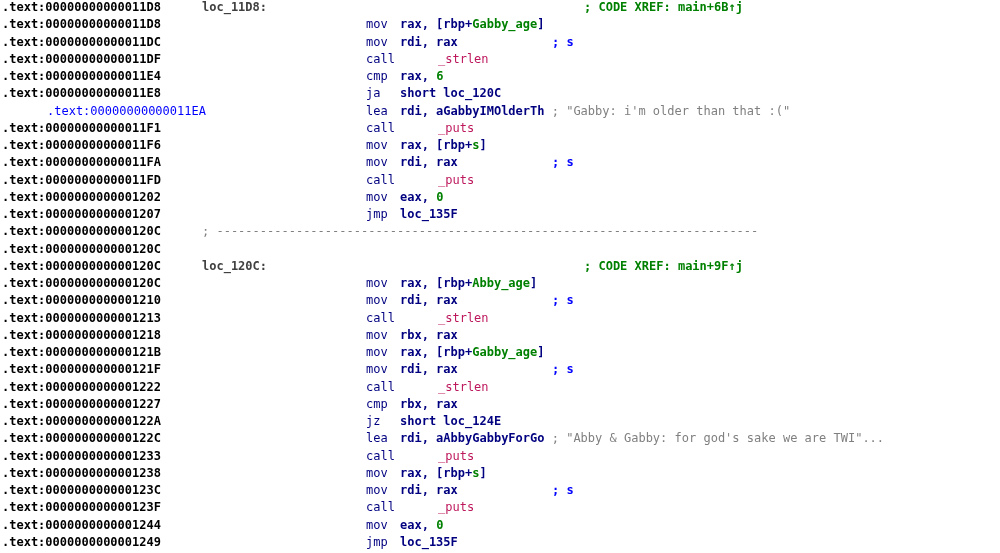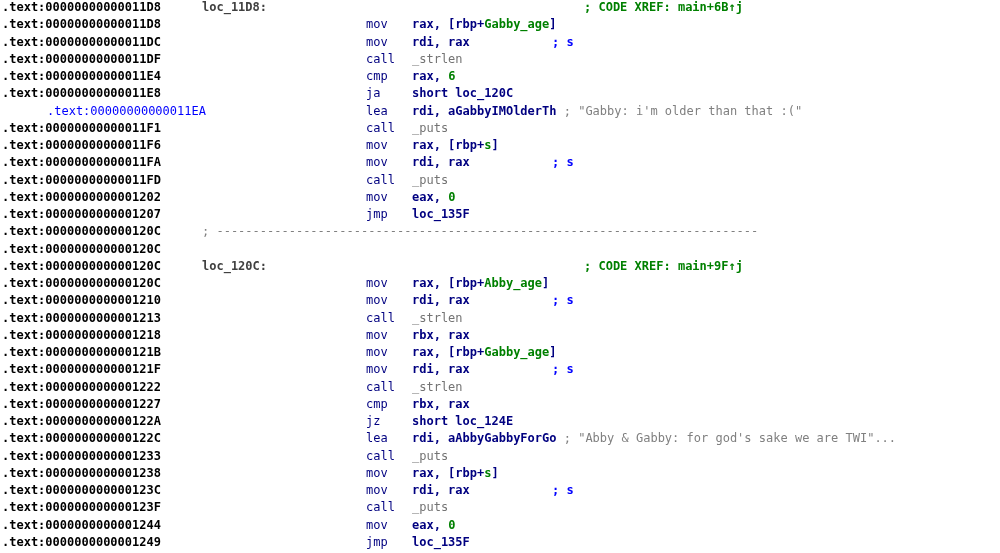--- a/index.html
+++ b/index.html
@@ -11,24 +11,24 @@
     font-size:12px;
     line-height:17.25px;
     white-space:pre;
     color:#000000;
   }
   .line { height:17.25px; position:relative; }
   .addr { position:absolute; left:2px; }
   .addr.cur { color:#0000ff; font-weight:normal;margin-left:45px; }
   .label { position:absolute; left:202px; color:#404040; }
   .mnem { position:absolute; left:342px; color:#000080; font-weight:normal;padding-left:24px; }
-  .ops { position:absolute; left:412px; color:#000080; }
+  .ops { position:absolute; left:400px; color:#000080; }
   .ops .var { color:#008000; }
   .ops .num { color:#008000; }
-  .ops .fn { color:#737373; font-weight:normal; }
+  .ops .fn { color:#be185d; font-weight:normal;margin-left:38px; }
   .cmt-s { position:absolute; left:552px; color:#0000ff; }
   .xref { position:absolute; left:552px; color:#008000;margin-left:32px; }
   .strcmt { color:#808080; font-weight:normal; }
   .sep { position:absolute; left:202px; color:#808080; font-weight:normal; }
 </style>
 </head>
 <body>
 
 <div id="listing"><div class="line"><span class="addr">.text:00000000000011D8</span><span class="label">loc_11D8:</span><span class="xref">; CODE XREF: main+6B↑j</span></div><div class="line"><span class="addr">.text:00000000000011D8</span><span class="mnem">mov</span><span class="ops"><span>rax, [rbp+</span><span class="var">Gabby_age</span><span>]</span></span></div><div class="line"><span class="addr">.text:00000000000011DC</span><span class="mnem">mov</span><span class="ops"><span>rdi, rax</span></span><span class="cmt-s">; s</span></div><div class="line"><span class="addr">.text:00000000000011DF</span><span class="mnem">call</span><span class="ops"><span class="fn">_strlen</span></span></div><div class="line"><span class="addr">.text:00000000000011E4</span><span class="mnem">cmp</span><span class="ops"><span>rax, </span><span class="num">6</span></span></div><div class="line"><span class="addr">.text:00000000000011E8</span><span class="mnem">ja</span><span class="ops"><span>short loc_120C</span></span></div><div class="line"><span class="addr cur">.text:00000000000011EA</span><span class="mnem">lea</span><span class="ops"><span>rdi, aGabbyIMOlderTh</span><span class="strcmt"> ; "Gabby: i'm older than that :("</span></span></div><div class="line"><span class="addr">.text:00000000000011F1</span><span class="mnem">call</span><span class="ops"><span class="fn">_puts</span></span></div><div class="line"><span class="addr">.text:00000000000011F6</span><span class="mnem">mov</span><span class="ops"><span>rax, [rbp+</span><span class="var">s</span><span>]</span></span></div><div class="line"><span class="addr">.text:00000000000011FA</span><span class="mnem">mov</span><span class="ops"><span>rdi, rax</span></span><span class="cmt-s">; s</span></div><div class="line"><span class="addr">.text:00000000000011FD</span><span class="mnem">call</span><span class="ops"><span class="fn">_puts</span></span></div><div class="line"><span class="addr">.text:0000000000001202</span><span class="mnem">mov</span><span class="ops"><span>eax, </span><span class="num">0</span></span></div><div class="line"><span class="addr">.text:0000000000001207</span><span class="mnem">jmp</span><span class="ops"><span>loc_135F</span></span></div><div class="line"><span class="addr">.text:000000000000120C</span><span class="sep">; ---------------------------------------------------------------------------</span></div><div class="line"><span class="addr">.text:000000000000120C</span></div><div class="line"><span class="addr">.text:000000000000120C</span><span class="label">loc_120C:</span><span class="xref">; CODE XREF: main+9F↑j</span></div><div class="line"><span class="addr">.text:000000000000120C</span><span class="mnem">mov</span><span class="ops"><span>rax, [rbp+</span><span class="var">Abby_age</span><span>]</span></span></div><div class="line"><span class="addr">.text:0000000000001210</span><span class="mnem">mov</span><span class="ops"><span>rdi, rax</span></span><span class="cmt-s">; s</span></div><div class="line"><span class="addr">.text:0000000000001213</span><span class="mnem">call</span><span class="ops"><span class="fn">_strlen</span></span></div><div class="line"><span class="addr">.text:0000000000001218</span><span class="mnem">mov</span><span class="ops"><span>rbx, rax</span></span></div><div class="line"><span class="addr">.text:000000000000121B</span><span class="mnem">mov</span><span class="ops"><span>rax, [rbp+</span><span class="var">Gabby_age</span><span>]</span></span></div><div class="line"><span class="addr">.text:000000000000121F</span><span class="mnem">mov</span><span class="ops"><span>rdi, rax</span></span><span class="cmt-s">; s</span></div><div class="line"><span class="addr">.text:0000000000001222</span><span class="mnem">call</span><span class="ops"><span class="fn">_strlen</span></span></div><div class="line"><span class="addr">.text:0000000000001227</span><span class="mnem">cmp</span><span class="ops"><span>rbx, rax</span></span></div><div class="line"><span class="addr">.text:000000000000122A</span><span class="mnem">jz</span><span class="ops"><span>short loc_124E</span></span></div><div class="line"><span class="addr">.text:000000000000122C</span><span class="mnem">lea</span><span class="ops"><span>rdi, aAbbyGabbyForGo</span><span class="strcmt"> ; "Abby &amp; Gabby: for god's sake we are TWI"...</span></span></div><div class="line"><span class="addr">.text:0000000000001233</span><span class="mnem">call</span><span class="ops"><span class="fn">_puts</span></span></div><div class="line"><span class="addr">.text:0000000000001238</span><span class="mnem">mov</span><span class="ops"><span>rax, [rbp+</span><span class="var">s</span><span>]</span></span></div><div class="line"><span class="addr">.text:000000000000123C</span><span class="mnem">mov</span><span class="ops"><span>rdi, rax</span></span><span class="cmt-s">; s</span></div><div class="line"><span class="addr">.text:000000000000123F</span><span class="mnem">call</span><span class="ops"><span class="fn">_puts</span></span></div><div class="line"><span class="addr">.text:0000000000001244</span><span class="mnem">mov</span><span class="ops"><span>eax, </span><span class="num">0</span></span></div><div class="line"><span class="addr">.text:0000000000001249</span><span class="mnem">jmp</span><span class="ops"><span>loc_135F</span></span></div></div>
 

